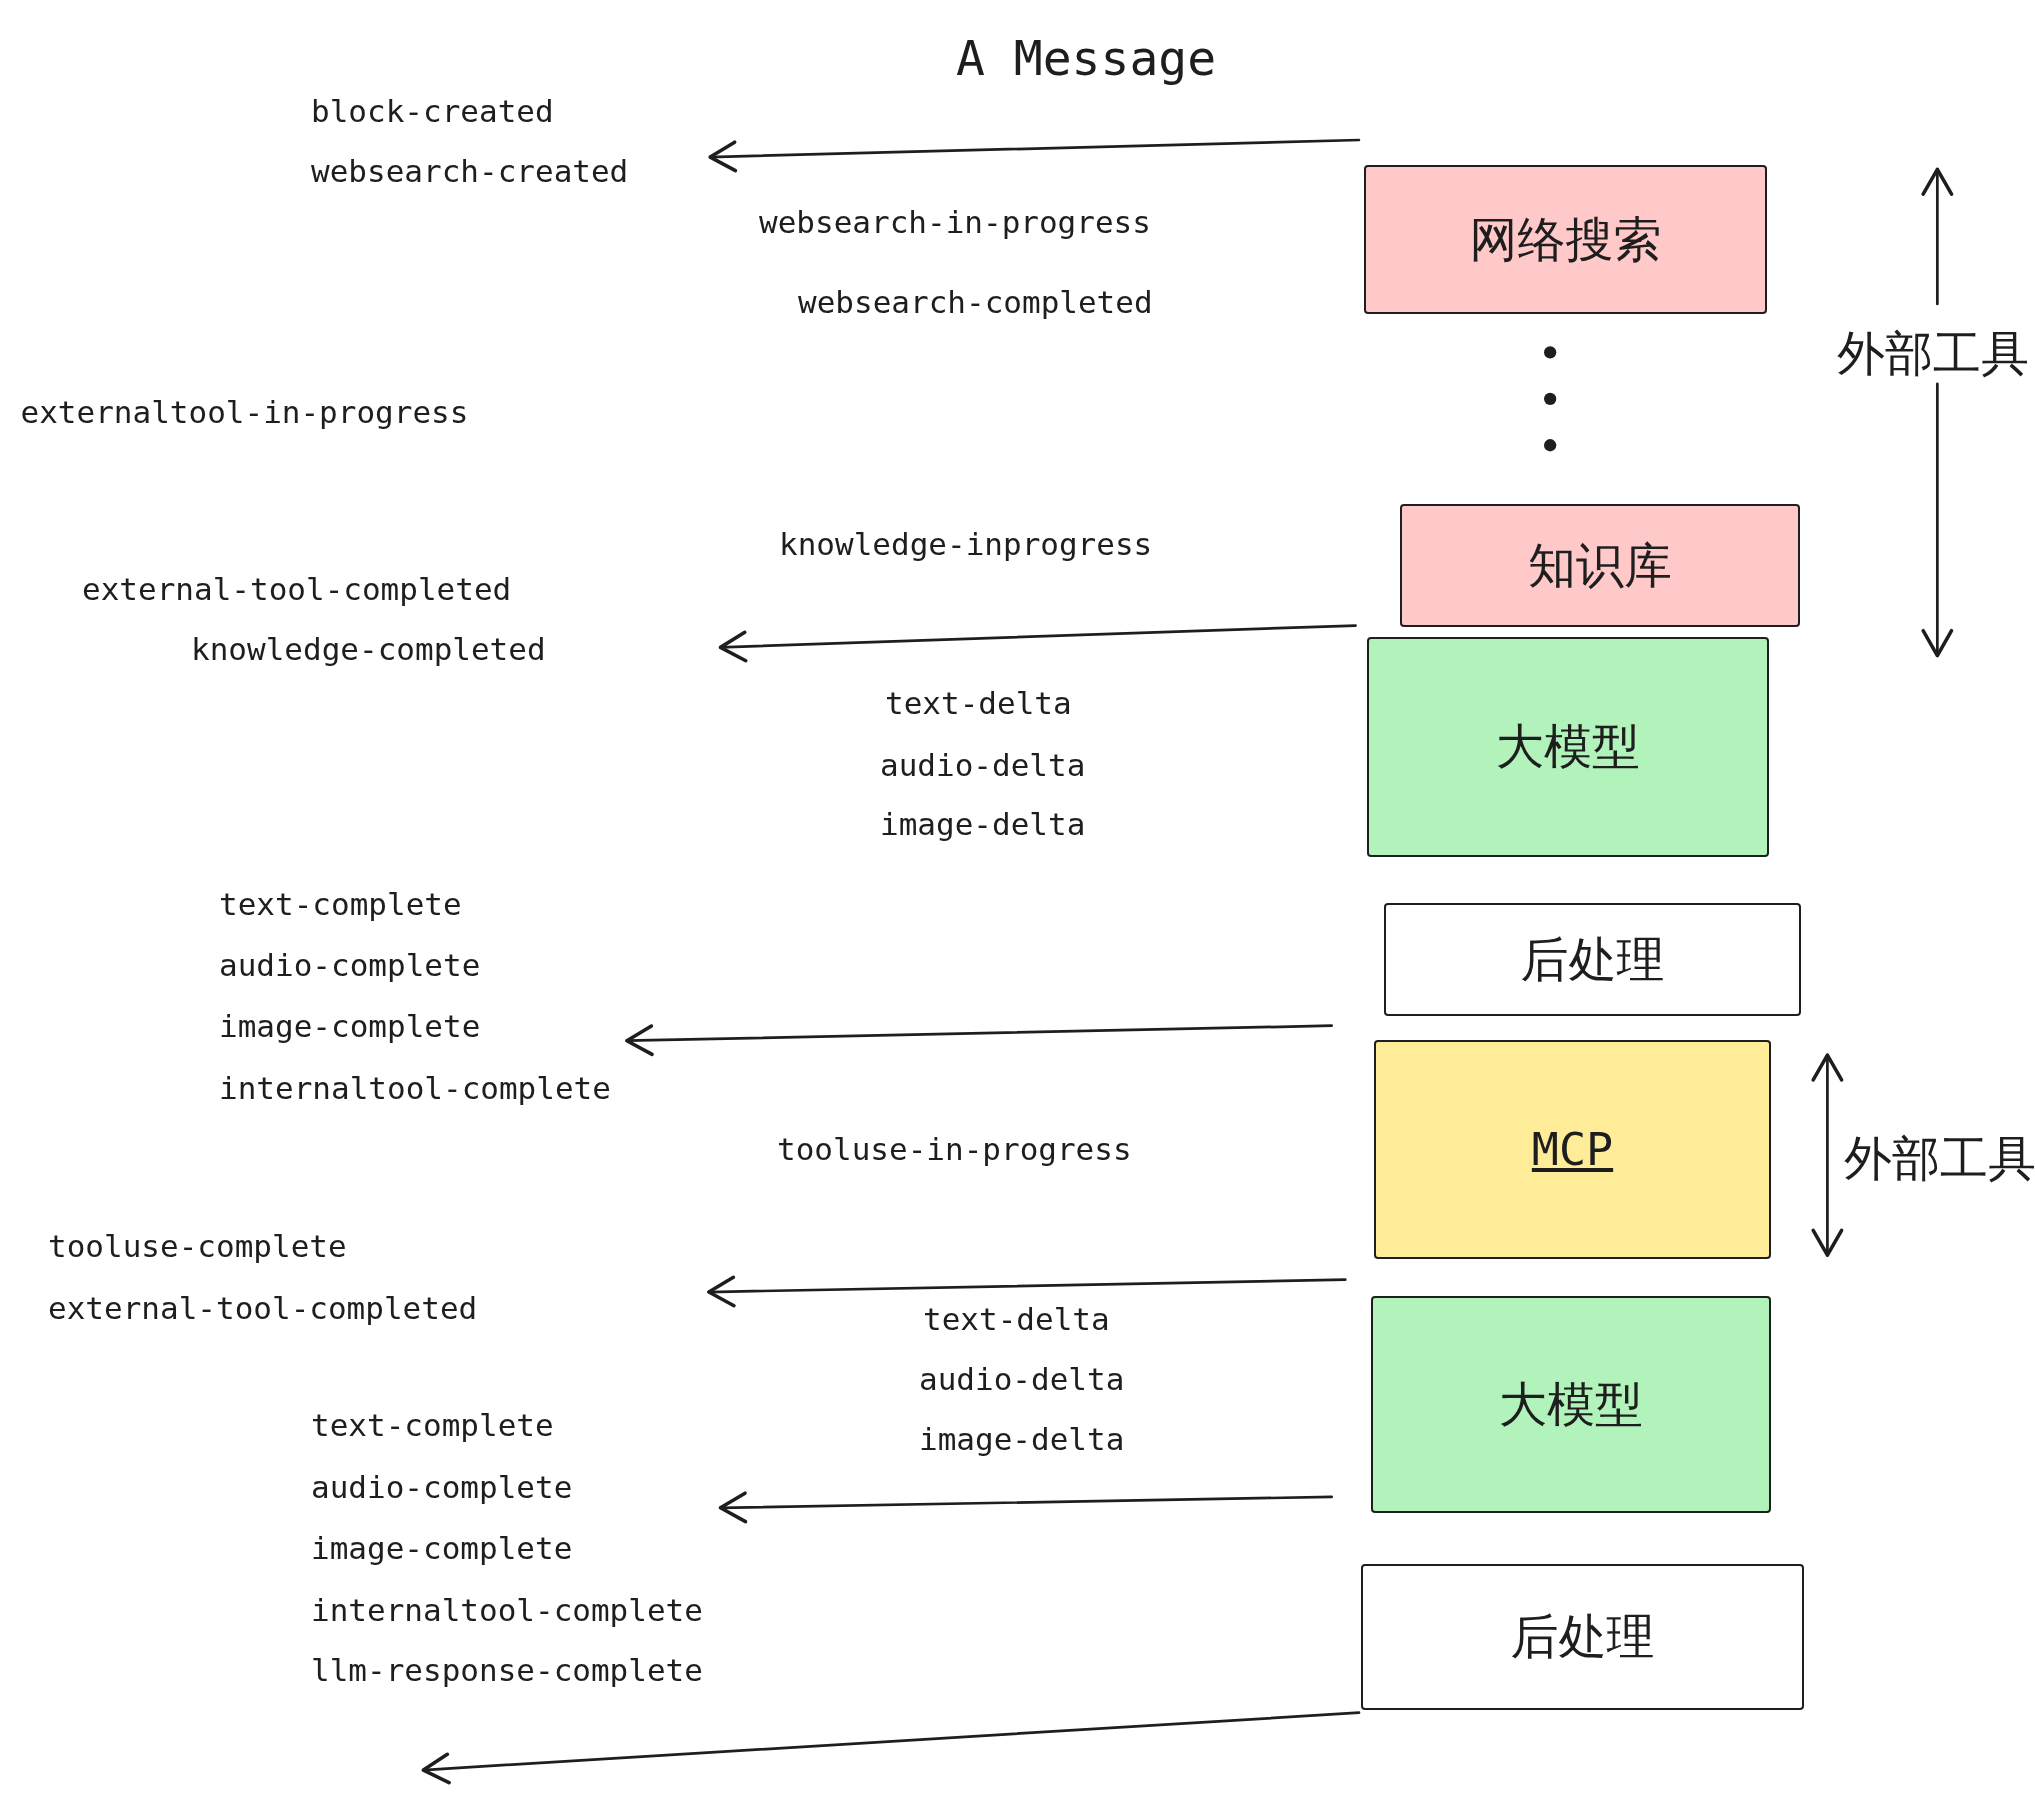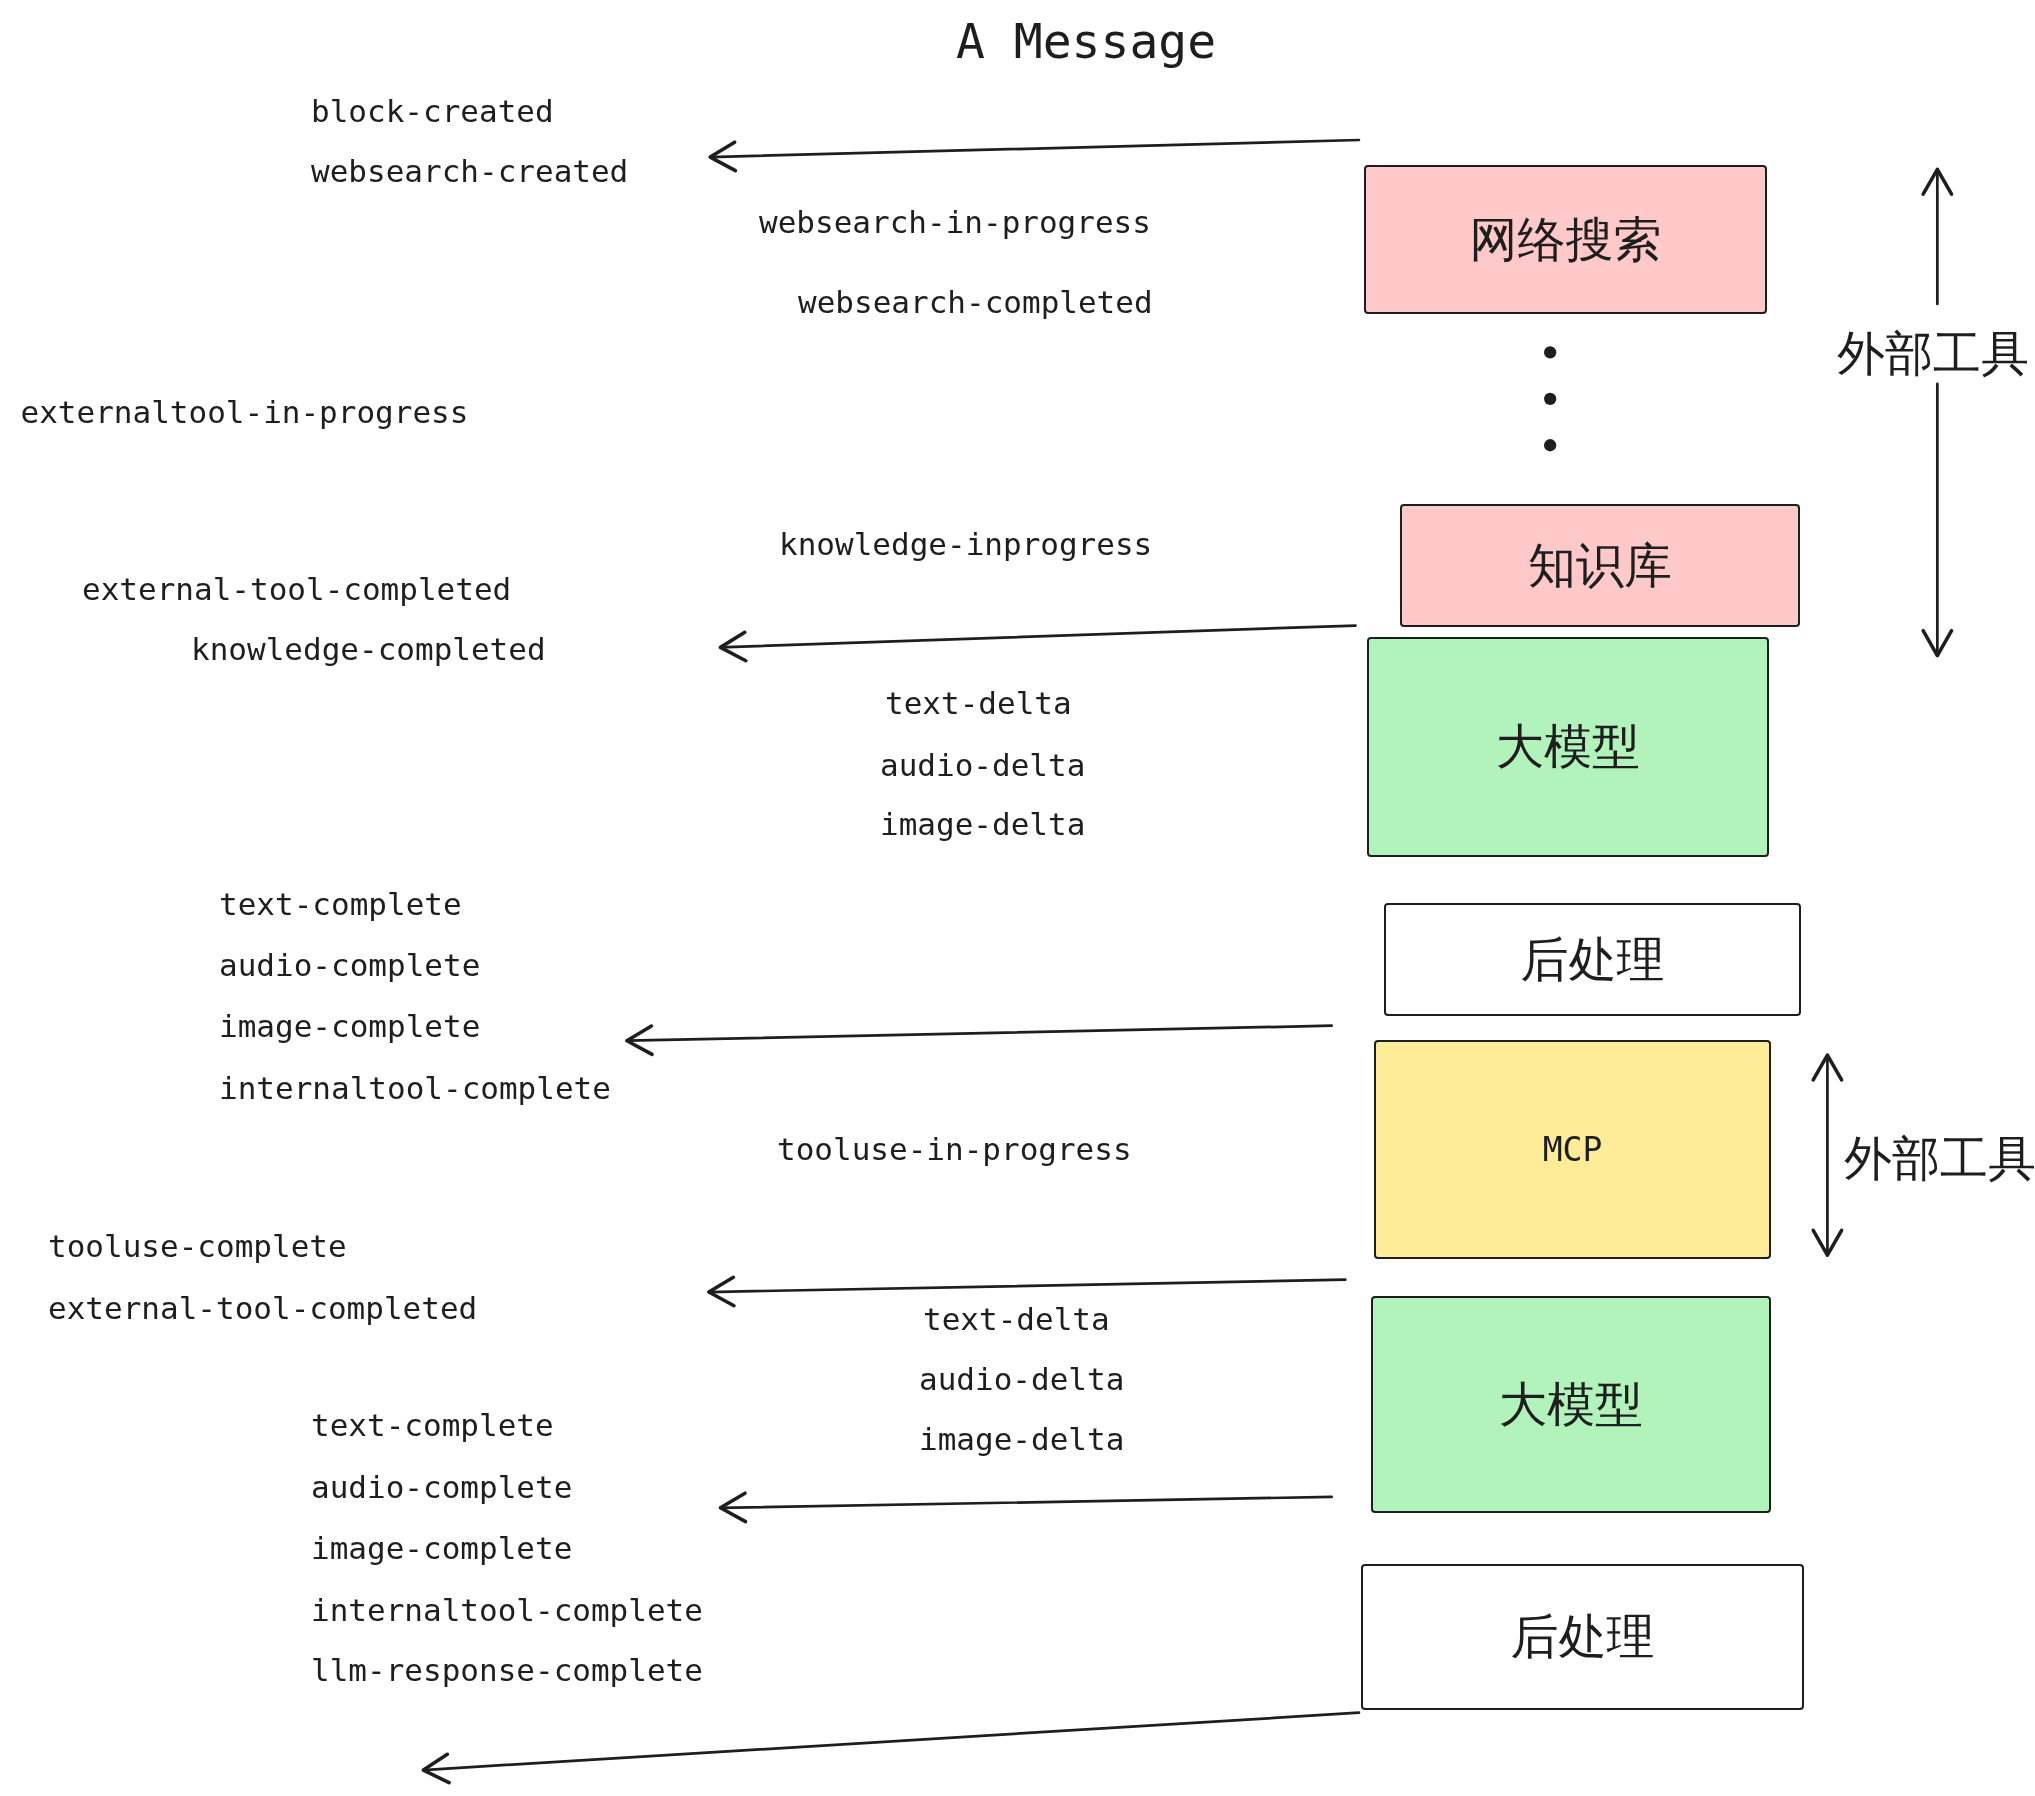--- a/index.html
+++ b/index.html
@@ -28,21 +28,21 @@
   }
   .box {
     position: absolute;
     border: 2.7px solid #1e1e1e;
     border-radius: 4.1px;
     display: flex;
     align-items: center;
     justify-content: center;
     box-sizing: border-box;
   }
-  .box .mono-inner { font-family: "DejaVu Sans Mono", monospace; font-size: 33px; }
+  .box .mono-inner { font-family: "DejaVu Sans Mono", monospace; font-size: 45px; text-decoration: underline; }
   svg.layer {
     position: absolute;
     left: 0; top: 0;
     width: 2035px; height: 1796px;
     pointer-events: none;
   }
 </style>
 </head>
 <body>
 
@@ -67,21 +67,21 @@
 
     <line x1="2676" y1="1545" x2="2676" y2="1838" stroke="#1e1e1e" stroke-width="4" stroke-linecap="round" marker-start="url(#ah)" marker-end="url(#ah)"></line>
 
     <g>
       <circle cx="2270" cy="516" r="9" fill="#1e1e1e"></circle>
       <circle cx="2270" cy="584" r="9" fill="#1e1e1e"></circle>
       <circle cx="2270" cy="652" r="9" fill="#1e1e1e"></circle>
     </g>
   </svg>
 
-  <div class="label title" style="left:956px; top:14px">A Message</div>
+  <div class="label title" style="left:956px; top:31px">A Message</div>
 
   <div class="label" style="left:311px;  top:94px">block-created</div>
   <div class="label" style="left:311px;  top:154px">websearch-created</div>
   <div class="label" style="left:759px; top:205px">websearch-in-progress</div>
   <div class="label" style="left:798px; top:285px">websearch-completed</div>
   <div class="label" style="left:20.5px;   top:395px">externaltool-in-progress</div>
   <div class="label" style="left:779px; top:527px">knowledge-inprogress</div>
   <div class="label" style="left:82px;  top:572px">external-tool-completed</div>
   <div class="label" style="left:191px;  top:632px">knowledge-completed</div>
 

